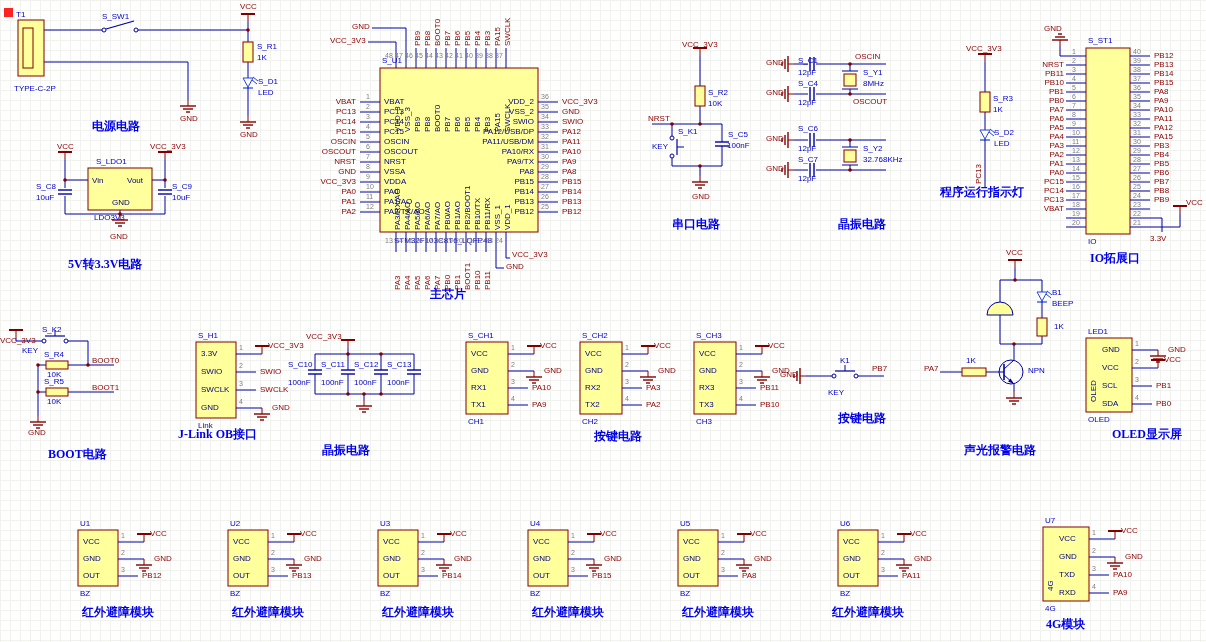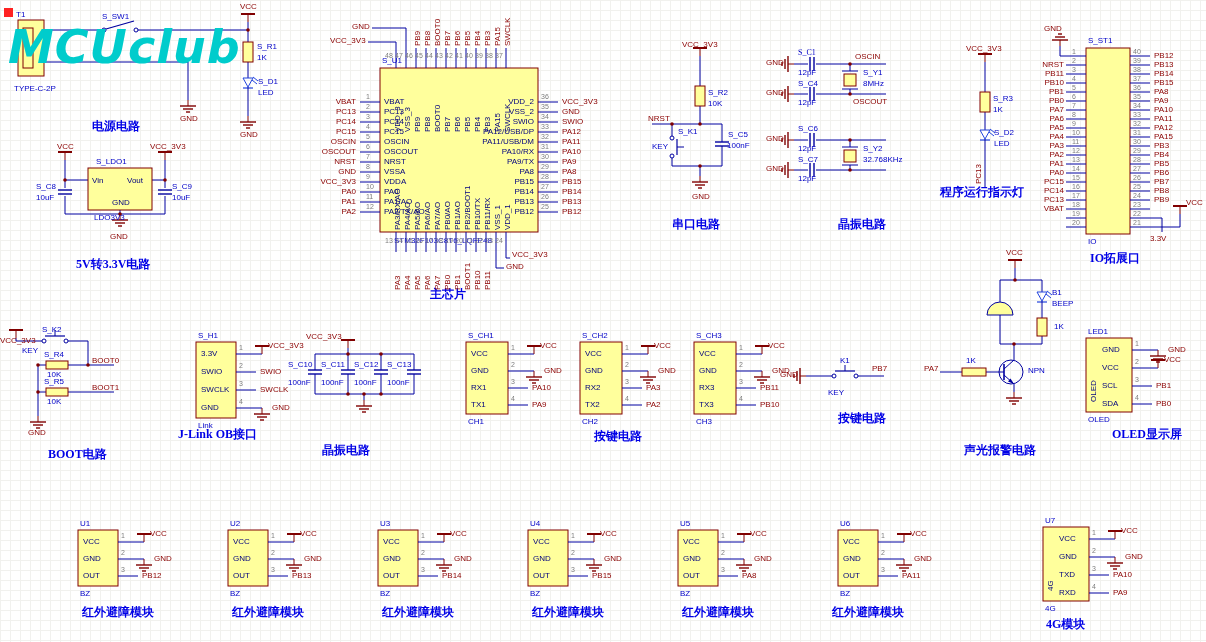--- a/index.html
+++ b/index.html
@@ -793,21 +793,21 @@
       <span class="lb c-d" style="left: 708px; top: 88px;">S_R2</span>
       <span class="lb c-d" style="left: 708px; top: 99px;">10K</span>
       <span class="lb c-n" style="left: 648px; top: 114px;">NRST</span>
       <span class="lb c-d" style="left: 678px; top: 127px;">S_K1</span>
       <span class="lb c-d" style="left: 652px; top: 142px;">KEY</span>
       <span class="lb c-d" style="left: 728px; top: 130px;">S_C5</span>
       <span class="lb c-d" style="left: 727px; top: 141px;">100nF</span>
       <span class="lb c-n" style="left: 692px; top: 192px;">GND</span>
       <span class="lb c-n" style="left: 766px; top: 58px;">GND</span>
       <span class="lb c-n" style="left: 766px; top: 88px;">GND</span>
-      <span class="lb c-d" style="left: 798px; top: 48px; font-family: Liberation Serif, serif;">S_C1</span>
+      <span class="lb c-d" style="left: 798px; top: 56px;">S_C1</span>
       <span class="lb c-d" style="left: 798px; top: 68px;">12pF</span>
       <span class="lb c-d" style="left: 798px; top: 79px;">S_C4</span>
       <span class="lb c-d" style="left: 798px; top: 98px;">12pF</span>
       <span class="lb c-n" style="left: 855px; top: 52px;">OSCIN</span>
       <span class="lb c-n" style="left: 853px; top: 97px;">OSCOUT</span>
       <span class="lb c-d" style="left: 863px; top: 68px;">S_Y1</span>
       <span class="lb c-d" style="left: 863px; top: 79px;">8MHz</span>
       <span class="lb c-n" style="left: 766px; top: 134px;">GND</span>
       <span class="lb c-n" style="left: 766px; top: 164px;">GND</span>
       <span class="lb c-d" style="left: 798px; top: 124px;">S_C6</span>
@@ -849,21 +849,21 @@
       <span class="lb c-d" style="left: 828px; top: 388px;">KEY</span>
       <span class="lb c-n" style="left: 872px; top: 364px;">PB7</span>
       <span class="lb c-n" style="left: 1006px; top: 248px;">VCC</span>
       <span class="lb c-d" style="left: 1052px; top: 288px;">B1</span>
       <span class="lb c-d" style="left: 1052px; top: 299px;">BEEP</span>
       <span class="lb c-d" style="left: 1054px; top: 322px;">1K</span>
       <span class="lb c-d" style="left: 1028px; top: 366px;">NPN</span>
       <span class="lb c-d" style="left: 966px; top: 356px;">1K</span>
       <span class="lb c-n" style="left: 924px; top: 364px;">PA7</span>
       <span class="lb c-t" style="left: 92px; top: 120px;">电源电路</span>
-      <span class="lb c-t" style="left: 76px; top: 258px; text-align: right;">5V转3.3V电路</span>
+      <span class="lb c-t" style="left: 68px; top: 258px; text-align: right;">5V转3.3V电路</span>
       <span class="lb c-t" style="left: 430px; top: 288px;">主芯片</span>
       <span class="lb c-t" style="left: 672px; top: 218px;">串口电路</span>
       <span class="lb c-t" style="left: 838px; top: 218px;">晶振电路</span>
       <span class="lb c-t" style="left: 940px; top: 186px;">程序运行指示灯</span>
       <span class="lb c-t" style="left: 1090px; top: 252px;">IO拓展口</span>
       <span class="lb c-t" style="left: 48px; top: 448px;">BOOT电路</span>
       <span class="lb c-t" style="left: 178px; top: 428px;">J-Link OB接口</span>
       <span class="lb c-t" style="left: 322px; top: 444px;">晶振电路</span>
       <span class="lb c-t" style="left: 594px; top: 430px;">按键电路</span>
       <span class="lb c-t" style="left: 838px; top: 412px;">按键电路</span>
@@ -1240,14 +1240,13 @@
       <span class="lb c-i" style="left: 1059px; top: 552px;">GND</span>
       <span class="lb c-p" style="left: 1092px; top: 547px;">2</span>
       <span class="lb c-n" style="left: 1125px; top: 552px;">GND</span>
       <span class="lb c-i" style="left: 1059px; top: 570px;">TXD</span>
       <span class="lb c-p" style="left: 1092px; top: 565px;">3</span>
       <span class="lb c-n" style="left: 1113px; top: 570px;">PA10</span>
       <span class="lb c-i" style="left: 1059px; top: 588px;">RXD</span>
       <span class="lb c-p" style="left: 1092px; top: 583px;">4</span>
       <span class="lb c-n" style="left: 1113px; top: 588px;">PA9</span>
     </div>
-  <div id="logo" style="color: rgb(0, 204, 204);">MCUclub</div>
 </div>
 
 </body></html>

